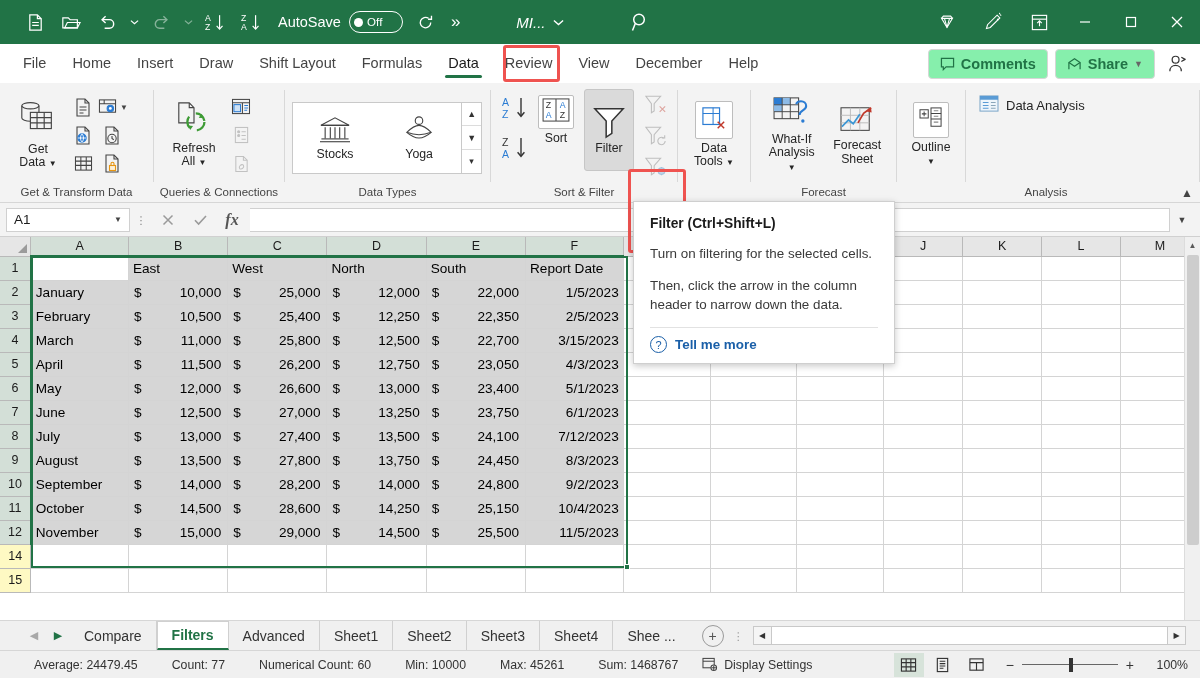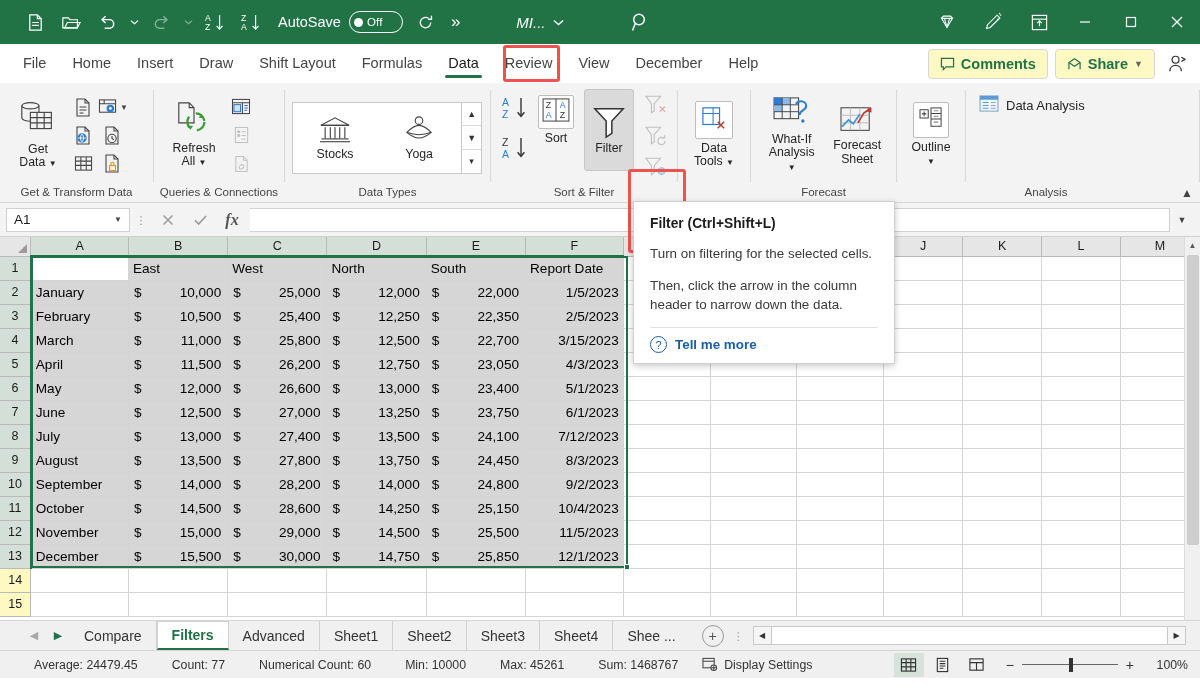--- a/index.html
+++ b/index.html
@@ -60,21 +60,21 @@
     height: 3px; background: #217346; border-radius: 2px;
   }
   .tab-hl {
     position: absolute; border: 3px solid #ef5350; border-radius: 3px;
     left: 503px; top: 1px; width: 57px; height: 37px; pointer-events: none;
   }
   .tabs-right { position: absolute; right: 8px; top: 0; height: 39px; display: flex; align-items: center; gap: 7px; }
   .pillbtn {
     display: flex; align-items: center; gap: 6px; border: 1px solid #d6d6d6;
     border-radius: 4px; padding: 5px 11px; font-size: 14.5px; color: #217346;
-    font-weight: bold; background: #fef9c3; height: 30px;
+    font-weight: bold; background: #86efac; height: 30px;
   }
   .pillbtn .chev { font-size: 9px; color: #666; font-weight: normal; }
 
   
   .ribbon {
     height: 120px; background: #f3f3f3; border-bottom: 1px solid #d6d6d6;
     display: flex; position: relative;
   }
   .rgroup { position: relative; display: flex; flex-direction: column; height: 120px; }
   .rgroup-body { flex: 1; display: flex; align-items: center; padding: 3px 7px 0; }
@@ -963,36 +963,20 @@
             <td class="cell seld money"><span class="ds">$</span>25,500</td>
             <td class="cell seld right">11/5/2023</td>
             <td class="cell"></td>
             <td class="cell"></td>
             <td class="cell"></td>
             <td class="cell"></td>
             <td class="cell"></td>
             <td class="cell"></td>
             <td class="cell"></td>
           </tr>
-          <tr>
-            <td class="rowhead sel">13</td>
-            <td class="cell seld bold">December</td>
-            <td class="cell seld money"><span class="ds">$</span>15,500</td>
-            <td class="cell seld money"><span class="ds">$</span>30,000</td>
-            <td class="cell seld money"><span class="ds">$</span>14,750</td>
-            <td class="cell seld money"><span class="ds">$</span>25,850</td>
-            <td class="cell seld right">12/1/2023</td>
-            <td class="cell"></td>
-            <td class="cell"></td>
-            <td class="cell"></td>
-            <td class="cell"></td>
-            <td class="cell"></td>
-            <td class="cell"></td>
-            <td class="cell"></td>
-          </tr>
         </tbody>
 
       <tbody>
           <tr>
         <td class="rowhead">14</td>
         <td class="cell"></td>
         <td class="cell"></td>
         <td class="cell"></td>
         <td class="cell"></td>
         <td class="cell"></td>

